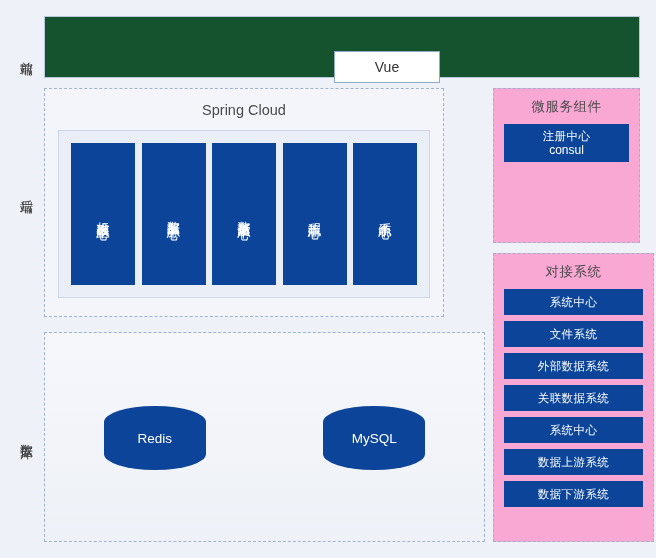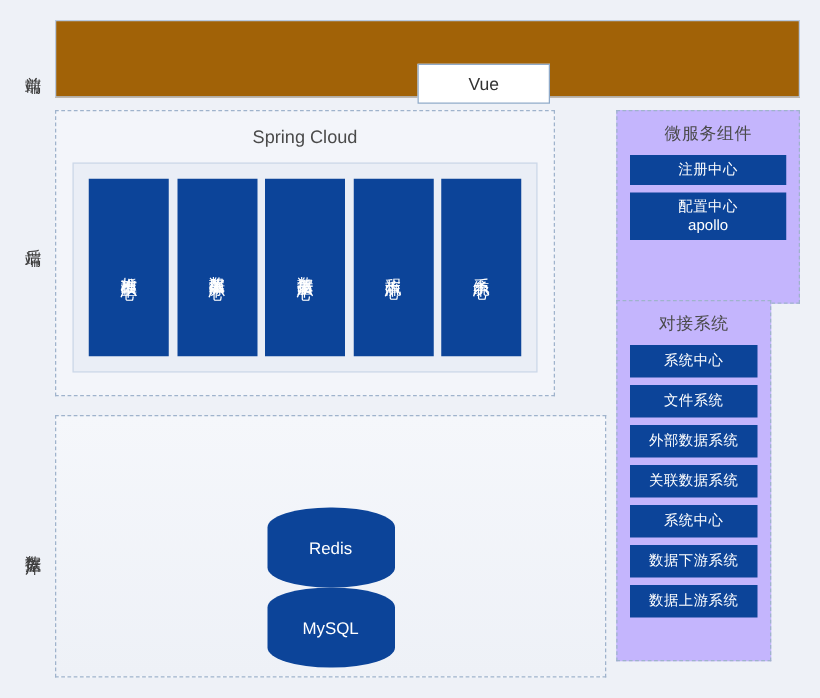--- a/index.html
+++ b/index.html
@@ -39,21 +39,21 @@
   #tier-backend  { top: 160px; height: 60px; }
   #tier-db       { top: 400px; height: 70px; }
 
   
   .frontend-band {
     position: absolute;
     left: 44px;
     top: 16px;
     width: 596px;
     height: 62px;
-    background: #a16207;
+    background: #14532d;
     border: 1px solid #b8c8de;
     box-sizing: border-box;
   }
   .vue-box {
     position: absolute;
     left: 289px;
     top: 34px;
     width: 106px;
     height: 32px;
     background: #ffffff;
@@ -133,44 +133,43 @@
     background: linear-gradient(180deg, #f5f7fb 0%, #eef1f7 100%);
   }
   .db-row {
     position: absolute;
     left: 0;
     right: 0;
     top: 73px;
     display: flex;
     justify-content: space-around;
     align-items: center;
-    flex-direction: column;
   }
   .cylinder {
     width: 102px;
     height: 64px;
     background: #0c4499;
     border-radius: 50px / 16px;
     display: flex;
     align-items: center;
     justify-content: center;
     color: #ffffff;
     font-size: 13.5px;
   }
 
   
   .right-panel {
     position: absolute;
     left: 493px;
     border: 1px dashed #9fb3cc;
     box-sizing: border-box;
-    background: #c4b5fd;
+    background: #f9a8d4;
   }
   #panel-micro { top: 88px; width: 147px; height: 155px; }
-  #panel-ext   { top: 240px; width: 124px; height: 289px; }
+  #panel-ext   { top: 253px; width: 161px; height: 289px; }
 
   .panel-title {
     text-align: center;
     font-size: 13.5px;
     color: #4a4a4a;
     margin-top: 9px;
     margin-bottom: 8px;
     letter-spacing: 0.5px;
   }
   .panel-items {
@@ -228,34 +227,31 @@
       <div class="cylinder">Redis</div>
       <div class="cylinder">MySQL</div>
     </div>
   </div>
 
   <div class="right-panel" id="panel-micro">
     <div class="panel-title">微服务组件</div>
     <div class="panel-items">
       <div class="chip">
         <span>注册中心</span>
-      </div>
-      <div class="chip">
-        <span>配置中心</span>
-        <span class="sub">apollo</span>
+        <span class="sub">consul</span>
       </div>
     </div>
   </div>
 
   <div class="right-panel" id="panel-ext">
     <div class="panel-title">对接系统</div>
     <div class="panel-items">
       <div class="chip">系统中心</div>
       <div class="chip">文件系统</div>
       <div class="chip">外部数据系统</div>
       <div class="chip">关联数据系统</div>
       <div class="chip">系统中心</div>
+      <div class="chip">数据上游系统</div>
       <div class="chip">数据下游系统</div>
-      <div class="chip">数据上游系统</div>
     </div>
   </div>
 
 </div>
 
 </body></html>

